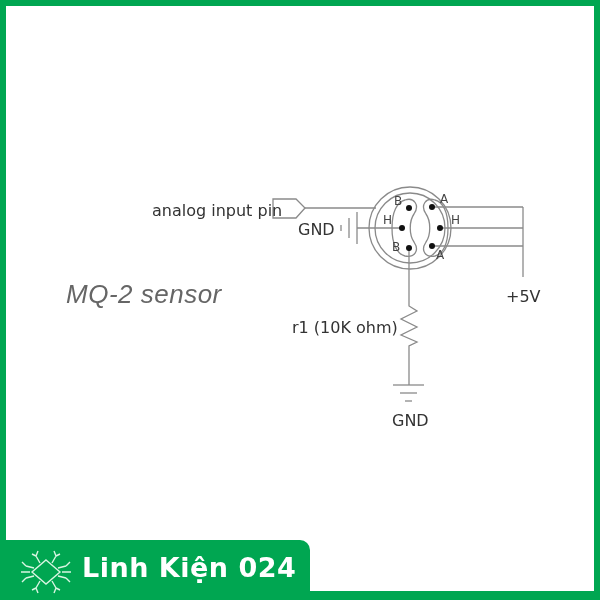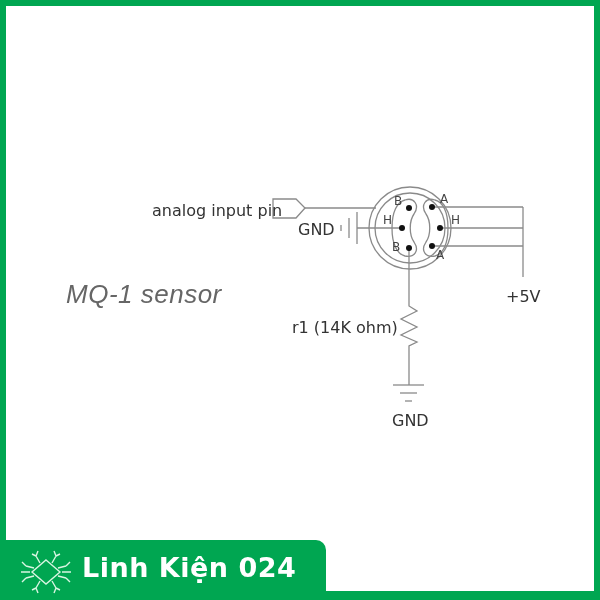--- a/index.html
+++ b/index.html
@@ -1,18 +1,18 @@
 <!DOCTYPE html>
 <html><head>
   <meta charset="utf-8">
   <style>
     html, body { margin: 0; padding: 0; background: #ffffff; }
     body { width: 600px; height: 600px; position: relative; overflow: hidden; font-family: "DejaVu Sans", sans-serif; }
     .frame { position: absolute; left: 0; top: 0; width: 600px; height: 600px; box-sizing: border-box; border: 6px solid #00a651; border-bottom-width: 9px; background: #fff; }
-    .banner { position: absolute; left: 0; top: 540px; width: 310px; height: 60px; background: #00a651; border-top-right-radius: 10px; display: flex; align-items: center; padding-left: 16px; }
+    .banner { position: absolute; left: 0; top: 540px; width: 310px; height: 60px; background: #00a651; border-top-right-radius: 10px; display: flex; align-items: center; }
     .banner .logo { position: absolute; left: 18px; top: 8px; width: 56px; height: 48px; }
     .banner .brand { position: absolute; left: 82px; top: 12px; color: #ffffff; font-family: "DejaVu Sans", sans-serif; font-weight: bold; font-size: 27px; letter-spacing: 0.5px; white-space: nowrap; }
     .schem { position: absolute; left: 0; top: 0; width: 600px; height: 600px; }
     .lbl { position: absolute; color: #333; font-family: "DejaVu Sans", sans-serif; font-size: 16px; white-space: nowrap; line-height: 1; }
     .pinlbl { position: absolute; color: #444; font-family: "DejaVu Sans", sans-serif; font-size: 12px; line-height: 1; }
     .title { position: absolute; left: 66px; top: 281px; color: #666; font-family: "Liberation Sans", sans-serif; font-style: italic; font-size: 26px; letter-spacing: 0.5px; line-height: 1; white-space: nowrap; }
   </style>
 </head>
 <body>
 
@@ -55,24 +55,24 @@
     <circle cx="409" cy="248" r="3"></circle>
     <circle cx="432" cy="207" r="3"></circle>
     <circle cx="440" cy="228" r="3"></circle>
     <circle cx="432" cy="246" r="3"></circle>
   </g>
 </svg>
 
 <div class="lbl" style="left:152px; top:203px;">analog input pin</div>
 <div class="lbl" style="left:298px; top:222px;">GND</div>
 <div class="lbl" style="left:506px; top:289px;text-align:center;">+5V</div>
-<div class="lbl" style="left:292px; top:320px;">r1 (14K ohm)</div>
+<div class="lbl" style="left:292px; top:320px;">r1 (10K ohm)</div>
 <div class="lbl" style="left:392px; top:413px;">GND</div>
 
-<div class="title">MQ-1 sensor</div>
+<div class="title">MQ-2 sensor</div>
 
 <div class="pinlbl" style="left:394px; top:195px;">B</div>
 <div class="pinlbl" style="left:383px; top:214px;">H</div>
 <div class="pinlbl" style="left:392px; top:241px;">B</div>
 <div class="pinlbl" style="left:440px; top:193px;">A</div>
 <div class="pinlbl" style="left:451px; top:214px;">H</div>
 <div class="pinlbl" style="left:436px; top:249px;">A</div>
 
 <div class="banner">
   <svg class="logo" viewBox="0 0 56 48" xmlns="http://www.w3.org/2000/svg">

